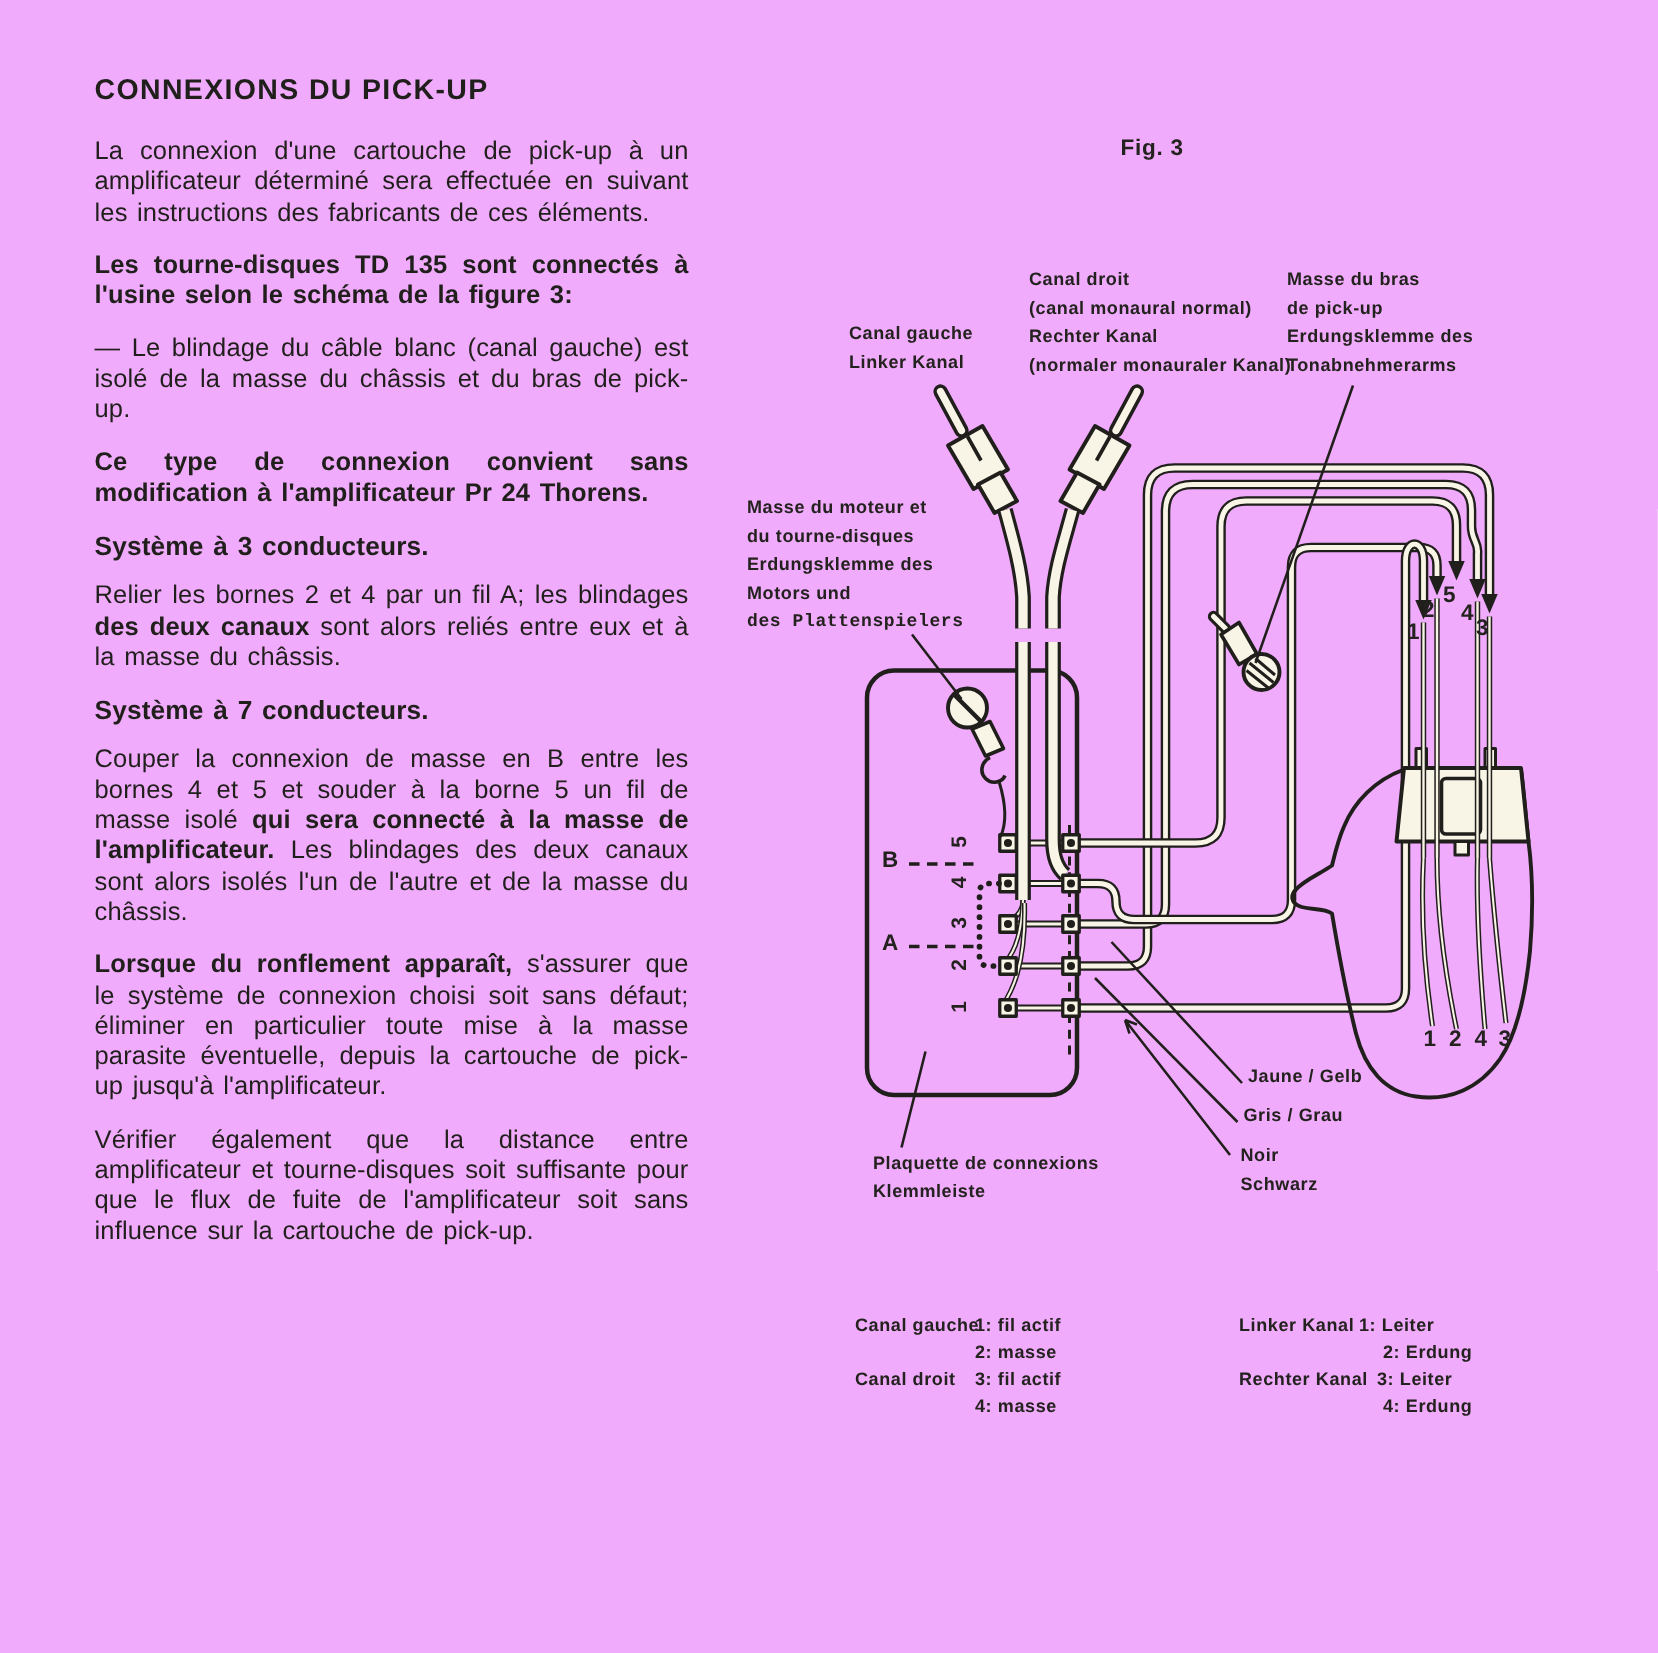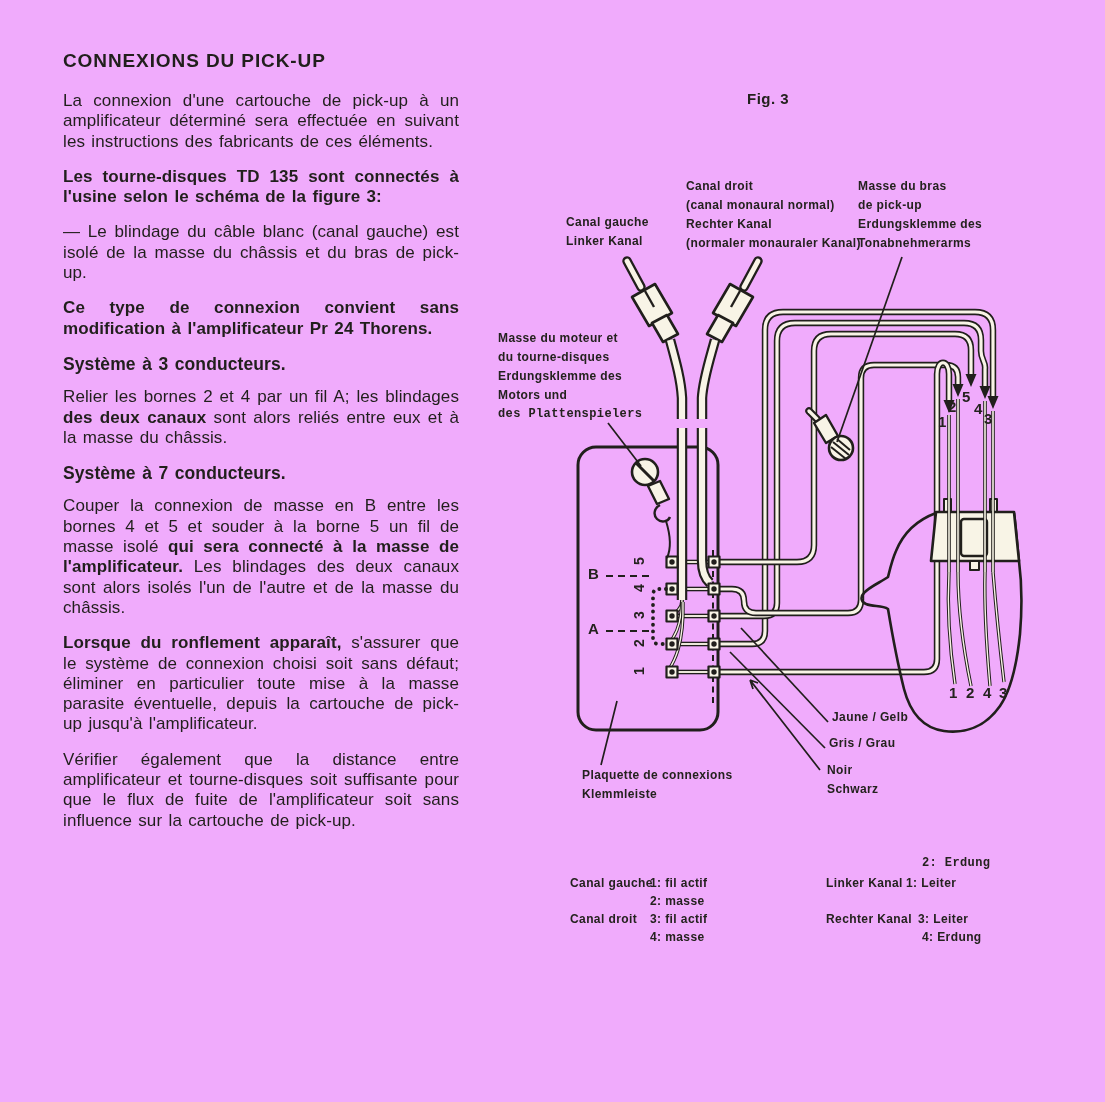--- a/index.html
+++ b/index.html
@@ -303,18 +303,18 @@
       <span class="dl" style="left: 582px; top: 768px;">Plaquette de connexions</span>
       <span class="dl" style="left: 582px; top: 787px;">Klemmleiste</span>
       <span class="dl" style="left: 570px; top: 876px;">Canal gauche</span>
       <span class="dl" style="left: 650px; top: 876px;">1: fil actif</span>
       <span class="dl" style="left: 650px; top: 894px;">2: masse</span>
       <span class="dl" style="left: 570px; top: 912px;">Canal droit</span>
       <span class="dl" style="left: 650px; top: 912px; text-align: center;">3: fil actif</span>
       <span class="dl" style="left: 650px; top: 930px;">4: masse</span>
       <span class="dl" style="left: 826px; top: 876px;">Linker Kanal</span>
       <span class="dl" style="left: 906px; top: 876px;">1: Leiter</span>
-      <span class="dl" style="left: 922px; top: 856px; font-family: Liberation Mono, monospace;">2: Erdung</span>
+      <span class="dl" style="left: 922px; top: 894px;">2: Erdung</span>
       <span class="dl" style="left: 826px; top: 912px;">Rechter Kanal</span>
       <span class="dl" style="left: 918px; top: 912px;">3: Leiter</span>
       <span class="dl" style="left: 922px; top: 930px;">4: Erdung</span>
     </div>
 </div>
 
 </body></html>

